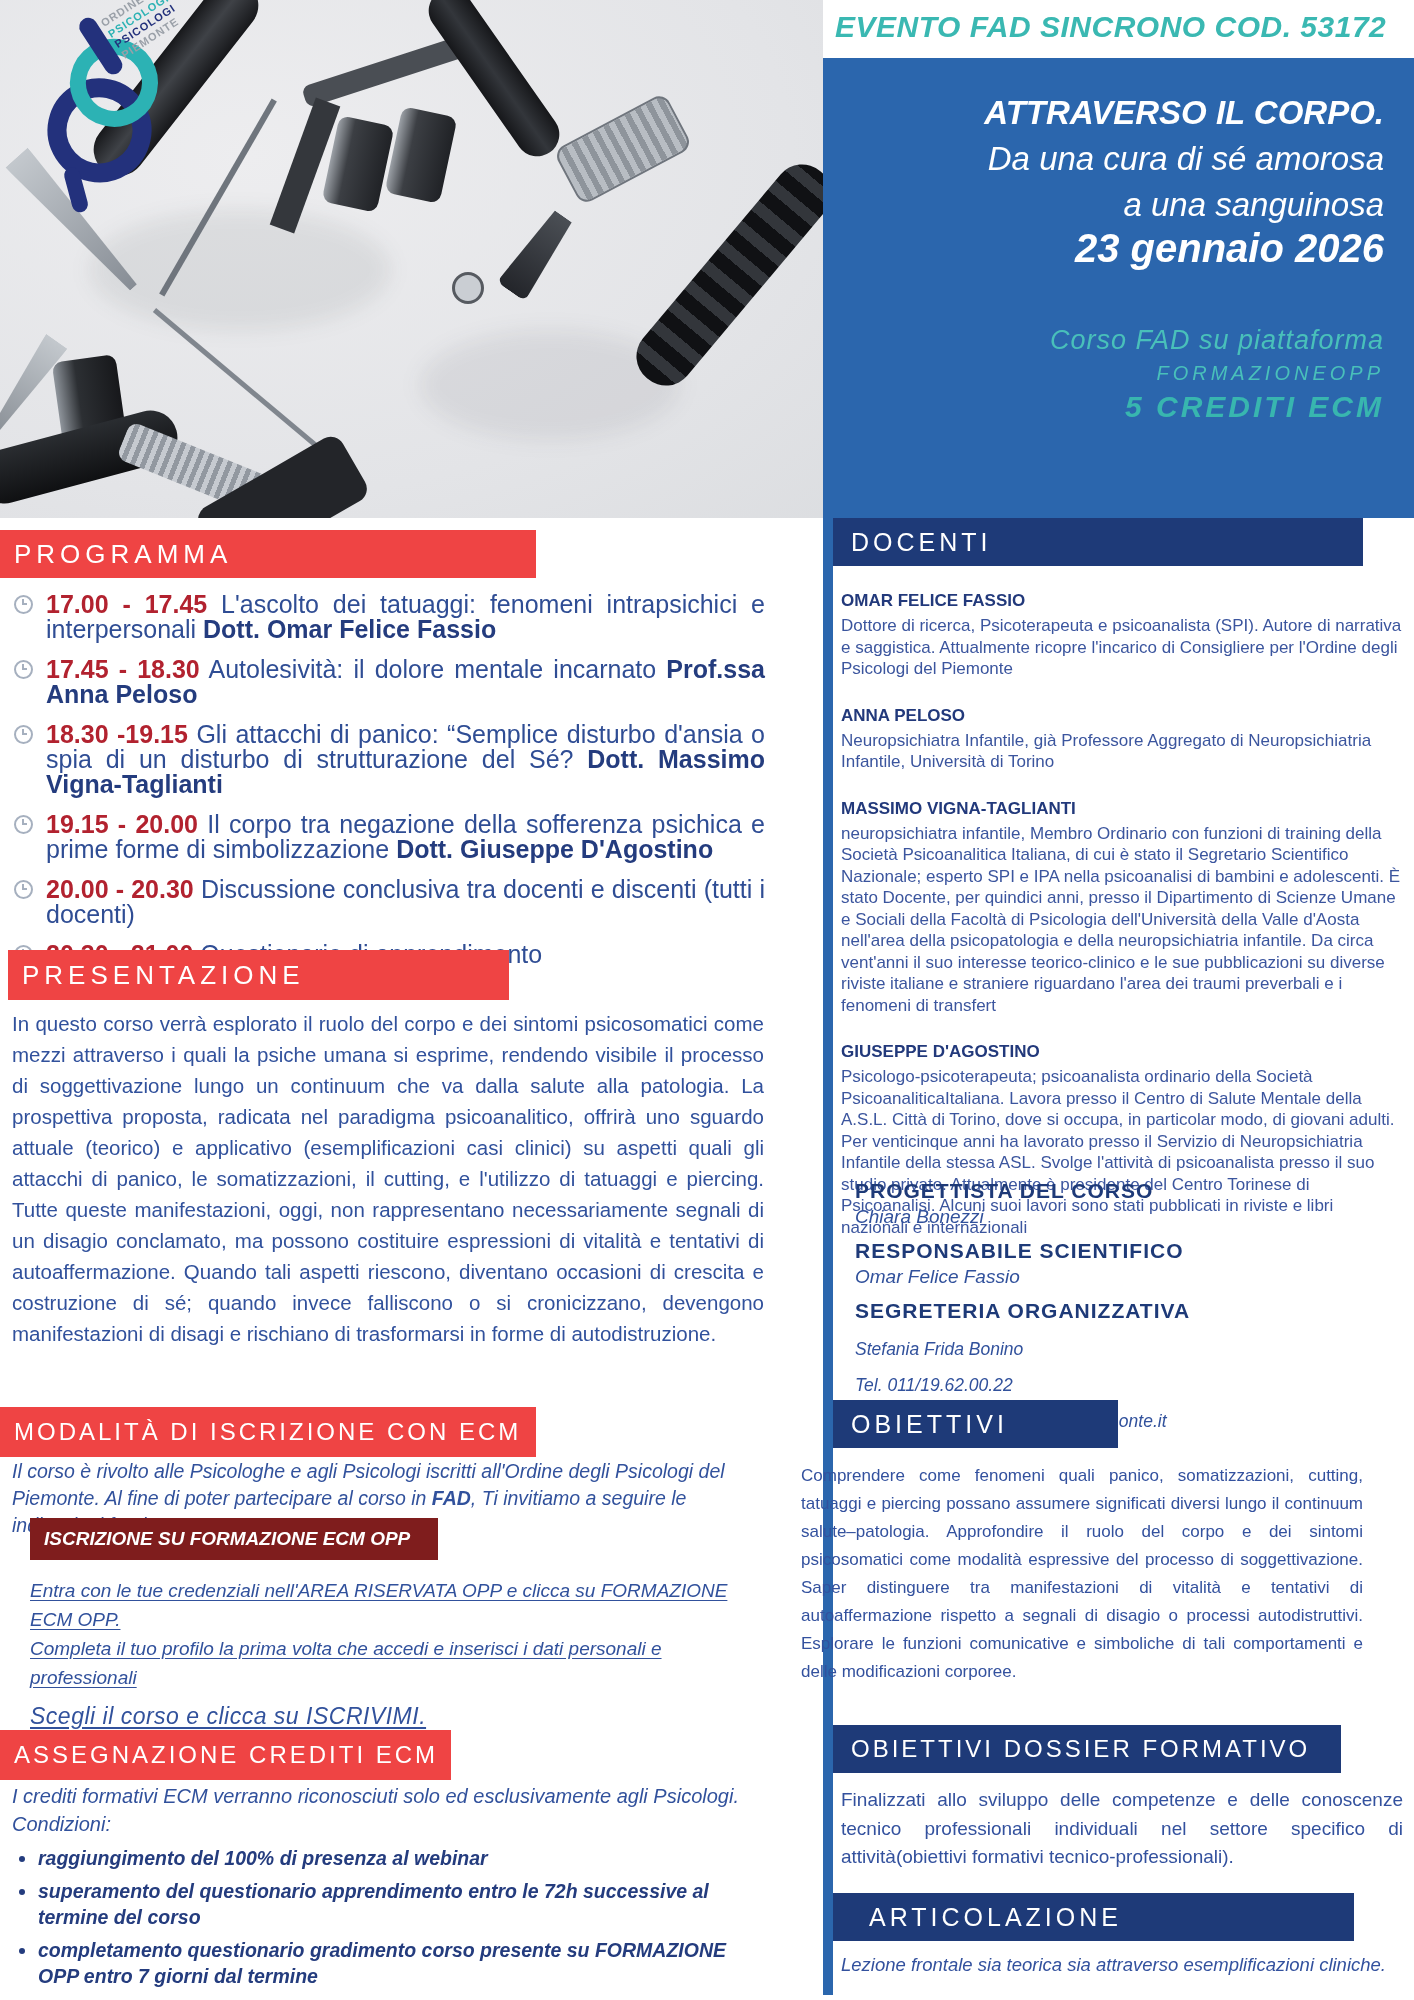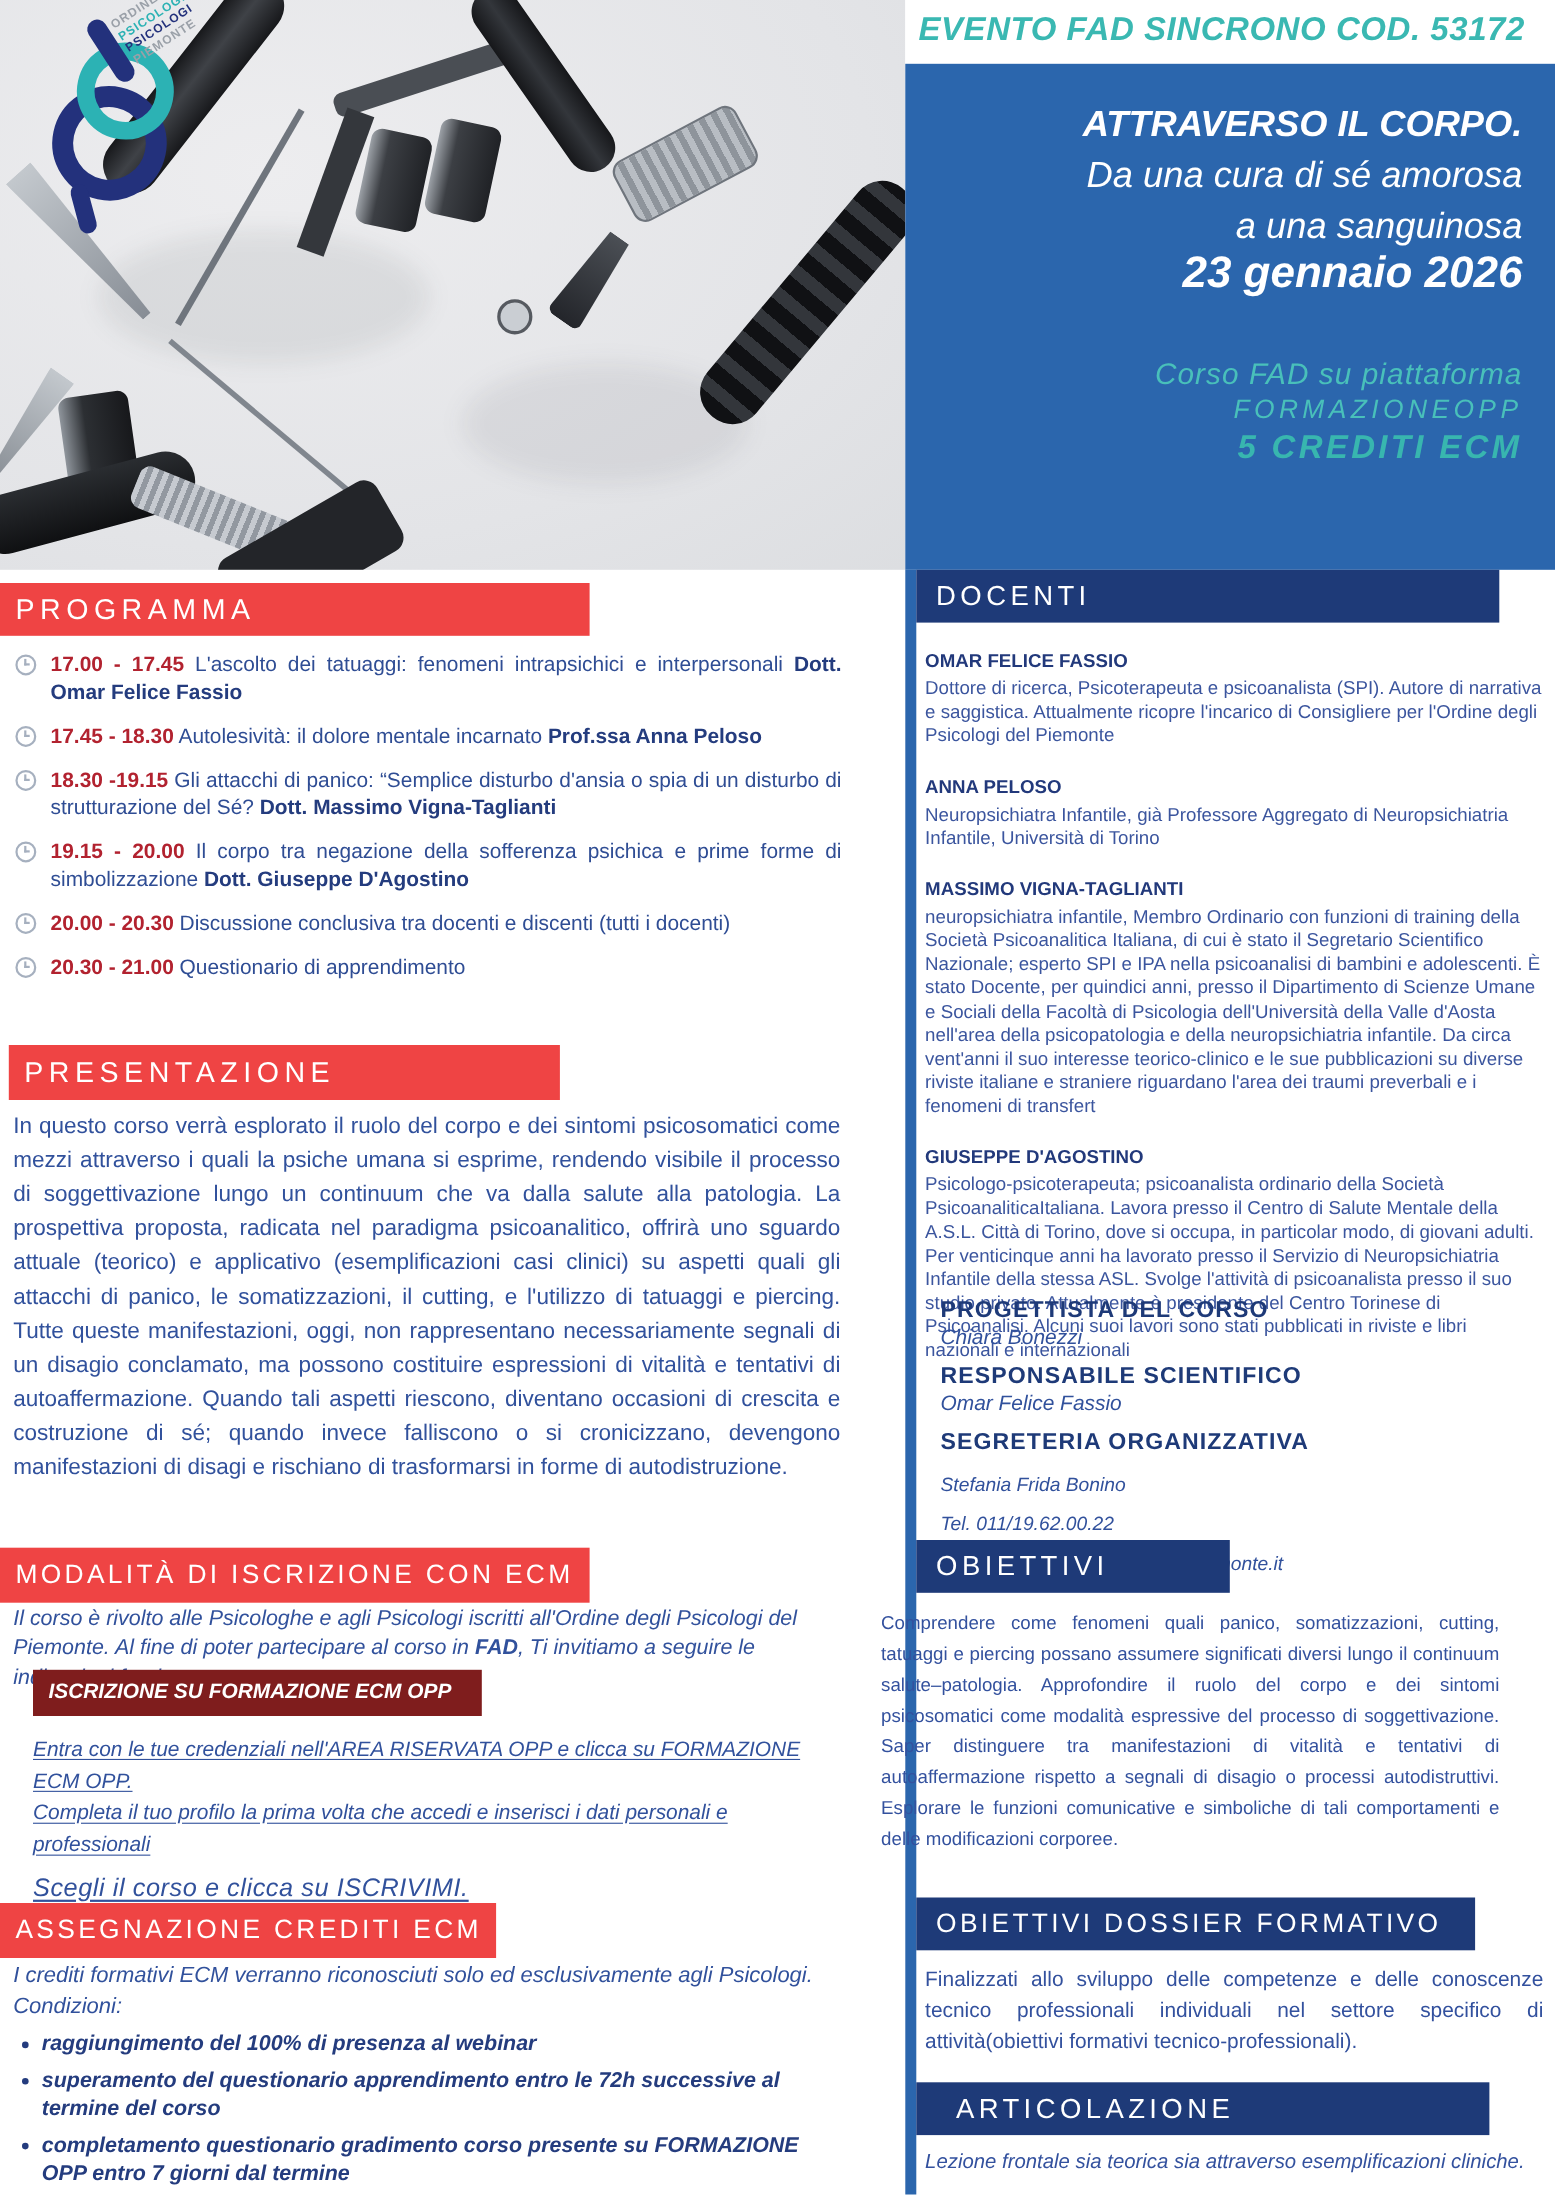--- a/index.html
+++ b/index.html
@@ -56,21 +56,21 @@
   .evento-band{position:absolute;left:823px;top:0;width:591px;height:58px;background:#ffffff;}
   .evento-text{position:absolute;left:12px;top:10px;font-size:30px;font-weight:bold;font-style:italic;
                color:#3ab8b2;letter-spacing:0.5px;white-space:nowrap;}
   .hero-panel{position:absolute;left:823px;top:58px;width:591px;height:460px;background:#2b66ad;}
   .hero-title{position:absolute;right:30px;top:32px;text-align:right;color:#ffffff;font-style:italic;
               font-size:33px;line-height:46px;font-weight:500;}
   .hero-title .t1{font-weight:600;}
   .hero-date{position:absolute;right:30px;top:168px;color:#ffffff;font-style:italic;font-weight:bold;font-size:40px;}
   .hero-platform{position:absolute;right:30px;top:266px;text-align:right;font-style:italic;color:#49c0ba;}
   .hp1{font-size:27px;line-height:32px;letter-spacing:1px;}
-  .hp2{font-size:24px;line-height:30px;letter-spacing:4px;margin-top:2px;}
+  .hp2{font-size:20px;line-height:30px;letter-spacing:4px;margin-top:2px;}
   .hp3{font-size:30px;line-height:34px;letter-spacing:3px;font-weight:bold;color:#38b6af;margin-top:2px;}
 
   
   .bar{position:absolute;color:#ffffff;font-weight:300;white-space:nowrap;overflow:hidden;}
   .bar-blue{background:#ef4444;margin-top:12px;}
   .bar-navy{background:#1e3a78;}
   .bar-l{font-size:26px;letter-spacing:5px;line-height:50px;padding-left:14px;height:50px;}
   .bar-r{font-size:25px;letter-spacing:4px;line-height:48px;padding-left:18px;height:48px;}
   .bar-programma{left:0;top:518px;width:522px;height:48px;line-height:48px;}
   .bar-presentazione{left:8px;top:938px;width:487px;}
@@ -79,21 +79,21 @@
   .bar-docenti{left:833px;top:518px;width:512px;}
   .bar-obiettivi{left:833px;top:1400px;width:267px;}
   .bar-dossier{left:833px;top:1725px;width:490px;font-size:24px;letter-spacing:3px;}
   .bar-articolazione{left:833px;top:1893px;width:485px;padding-left:36px;}
 
   
   .vstripe{position:absolute;left:823px;top:518px;width:10px;height:1477px;background:#2b66ad;}
 
   
   .schedule{position:absolute;left:12px;top:592px;width:753px;}
-  .sched-item{position:relative;padding-left:34px;margin-bottom:15px;font-size:19px;line-height:25px;
+  .sched-item{position:relative;padding-left:34px;margin-bottom:15px;font-size:25px;line-height:25px;
               color:#2f4d94;text-align:justify;}
   .clock{position:absolute;left:2px;top:3px;width:15px;height:15px;border:2px solid #a6b0bf;border-radius:50%;}
   .clock::after{content:'';position:absolute;left:6px;top:2px;width:2px;height:6px;background:#a6b0bf;}
   .clock::before{content:'';position:absolute;left:6px;top:6px;width:5px;height:2px;background:#a6b0bf;}
   .t-red{color:#b2222f;font-weight:bold;}
   .t-name{color:#243c7e;font-weight:bold;}
 
   .pres-body{position:absolute;left:12px;top:1008px;width:752px;font-size:20.5px;line-height:31px;
              color:#31519c;text-align:justify;}
 

